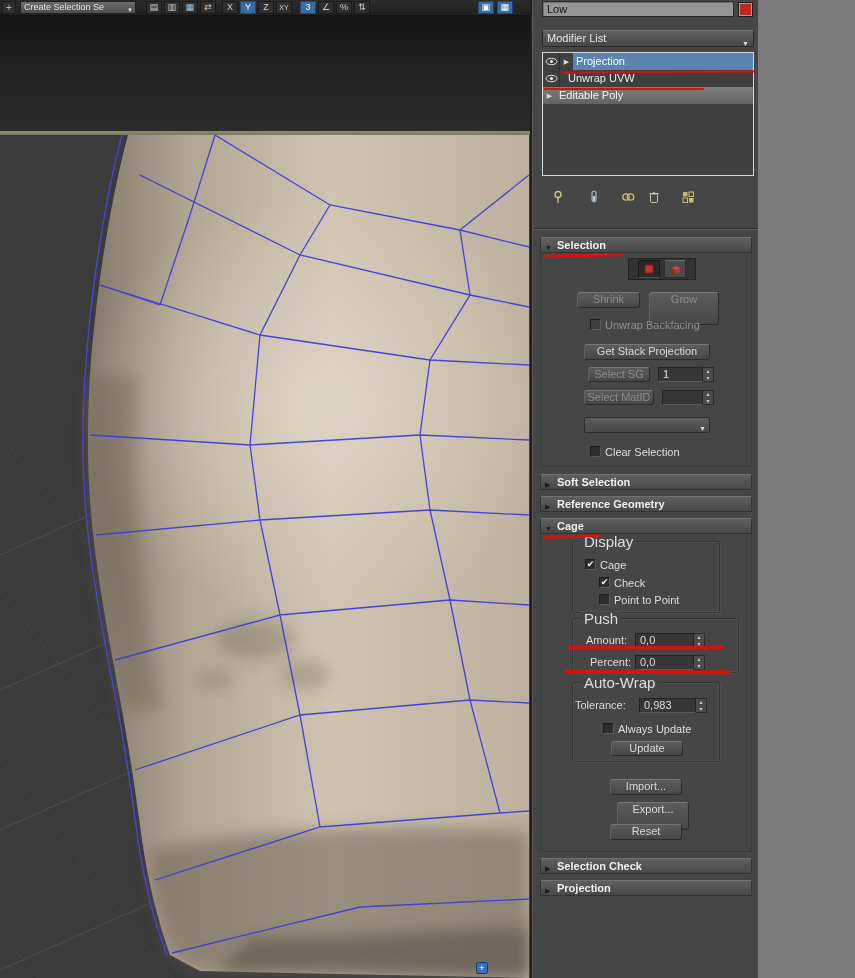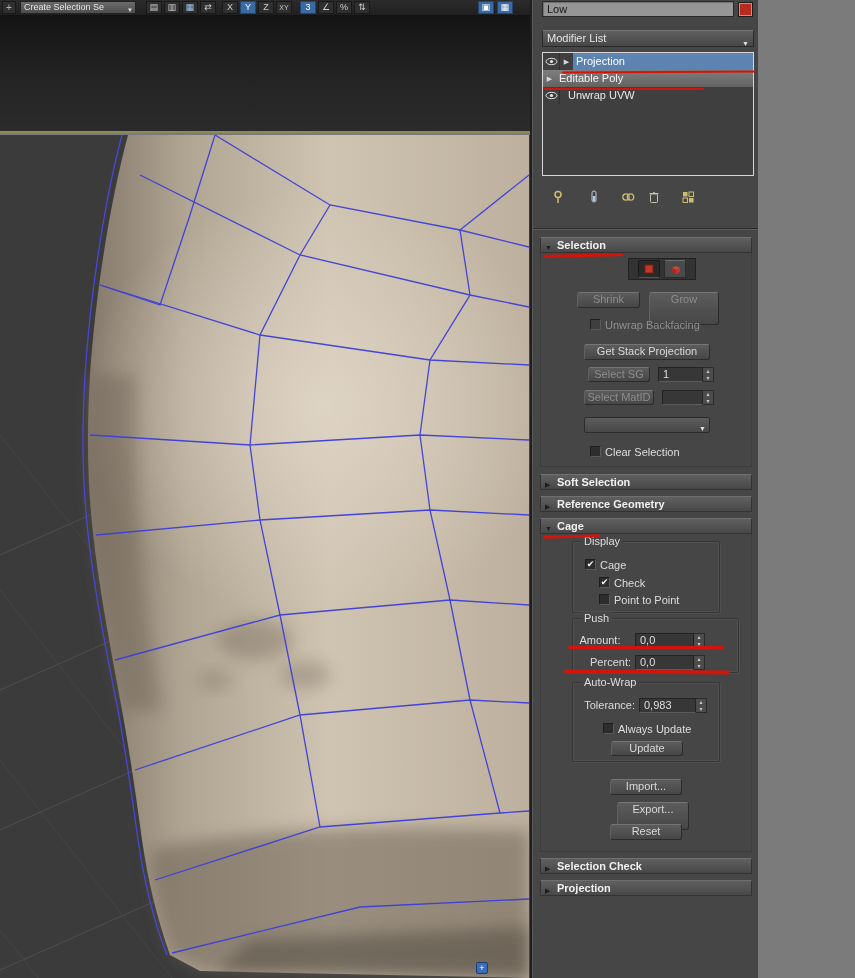--- a/index.html
+++ b/index.html
@@ -49,21 +49,21 @@
   .chk.disabled{color:#8f8f8f}
   .chk.disabled .box{background:#3f3f3f}
   .lbl{position:absolute;font-size:11px;color:#dcdcdc;line-height:13px}
   .spinner{position:absolute;display:flex;height:15px}
   .spin-val{flex:1;background:#373737;border:1px solid #232323;border-bottom-color:#5c5c5c;color:#dedede;font-size:11px;line-height:13px;padding-left:4px}
   .spin-btns{width:11px;display:flex;flex-direction:column;background:#4c4c4c;border:1px solid #2c2c2c;border-left:none}
   .spin-btns span{flex:1;font-size:6px;line-height:6px;color:#c9c9c9;text-align:center}
   .combo{position:absolute;background:linear-gradient(#5c5c5c,#474747);border:1px solid #2c2c2c;border-radius:2px;color:#e2e2e2;font-size:11px;line-height:14px;padding:0 4px}
   .combo .carr{position:absolute;right:3px;top:4px;font-size:7px;color:#ddd}
   .group{position:absolute;border:1px solid #363636;box-shadow:inset 0 0 0 1px rgba(255,255,255,0.06),1px 1px 0 rgba(255,255,255,0.05);border-radius:2px}
-  .glabel{position:absolute;top:-7px;left:8px;background:#464646;padding:0 3px;font-size:11px;color:#dedede;line-height:13px}
+  .glabel{position:absolute;top:-7px;left:8px;background:#464646;padding:0 3px;font-size:15px;color:#dedede;line-height:13px}
   .subobj-strip{position:absolute;left:96px;top:258px;width:68px;height:22px;background:#333;border:1px solid #222;display:flex;align-items:center;justify-content:center;gap:4px}
   .subbtn{width:22px;height:18px;display:flex;align-items:center;justify-content:center;border-radius:2px}
   .subbtn.pressed{background:#292929;border:1px solid #1a1a1a;border-bottom-color:#555}
   .subbtn.up{background:#4a4a4a;border:1px solid #2b2b2b;border-top-color:#6d6d6d}
 
   .red{position:absolute;background:var(--annotation);height:3px;border-radius:2px;z-index:40}
 </style>
 </head>
 <body>
 
@@ -169,32 +169,32 @@
     <div class="srow selected">
       <span class="eye">
         <svg width="13" height="9">
             <ellipse cx="6.5" cy="4.5" rx="5.5" ry="3.2" fill="none" stroke="#e6e6e6"></ellipse>
             <circle cx="6.5" cy="4.5" r="1.6" fill="#e6e6e6"></circle>
           </svg>
       </span>
       <span class="sarr">▶</span>
       <span class="slabel">Projection</span>
     </div>
-    <div class="srow poly">
-      <span class="sarr">▶</span>
-      <span class="slabel">Editable Poly</span>
-    </div>
     <div class="srow">
       <span class="eye">
         <svg width="13" height="9">
             <ellipse cx="6.5" cy="4.5" rx="5.5" ry="3.2" fill="none" stroke="#e6e6e6"></ellipse>
             <circle cx="6.5" cy="4.5" r="1.6" fill="#e6e6e6"></circle>
           </svg>
       </span>
       <span class="slabel" style="padding-left:8px">Unwrap UVW</span>
+    </div>
+    <div class="srow poly">
+      <span class="sarr">▶</span>
+      <span class="slabel">Editable Poly</span>
     </div>
   </div>
 
   <div class="stool" style="left:16px">
     <svg width="16" height="16">
         <circle cx="8" cy="5.5" r="3" fill="none" stroke="#cdbd72" stroke-width="1.5"></circle>
         <path d="M8 8.5 L8 14" stroke="#cdbd72" stroke-width="1.5"></path>
       </svg>
   </div>
   <div class="stool" style="left:52px">
@@ -312,41 +312,41 @@
       <span>Check</span>
     </div>
     <div class="chk" style="left:26px;top:51px">
       <span class="box"></span>
       <span>Point to Point</span>
     </div>
   </div>
 
   <div class="group" style="left:40px;top:618px;width:167px;height:55px">
     <span class="glabel">Push</span>
-    <div class="lbl" style="left:0;top:15px;width:54px;text-align:center">Amount:</div>
+    <div class="lbl" style="left:0;top:15px;width:54px;text-align:right">Amount:</div>
     <div class="spinner" style="left:62px;top:14px;width:70px">
       <span class="spin-val">0,0</span>
       <span class="spin-btns">
           <span>▴</span>
           <span>▾</span>
         </span>
     </div>
     <div class="lbl" style="left:4px;top:37px;width:54px;text-align:right">Percent:</div>
     <div class="spinner" style="left:62px;top:36px;width:70px">
       <span class="spin-val">0,0</span>
       <span class="spin-btns">
           <span>▴</span>
           <span>▾</span>
         </span>
     </div>
   </div>
 
   <div class="group" style="left:40px;top:682px;width:148px;height:80px">
     <span class="glabel">Auto-Wrap</span>
-    <div class="lbl" style="left:2px;top:16px;width:60px;text-align:right">Tolerance:</div>
+    <div class="lbl" style="left:2px;top:16px;width:60px;text-align:left">Tolerance:</div>
     <div class="spinner" style="left:66px;top:15px;width:68px">
       <span class="spin-val">0,983</span>
       <span class="spin-btns">
           <span>▴</span>
           <span>▾</span>
         </span>
     </div>
     <div class="chk" style="left:30px;top:39px">
       <span class="box"></span>
       <span>Always Update</span>

